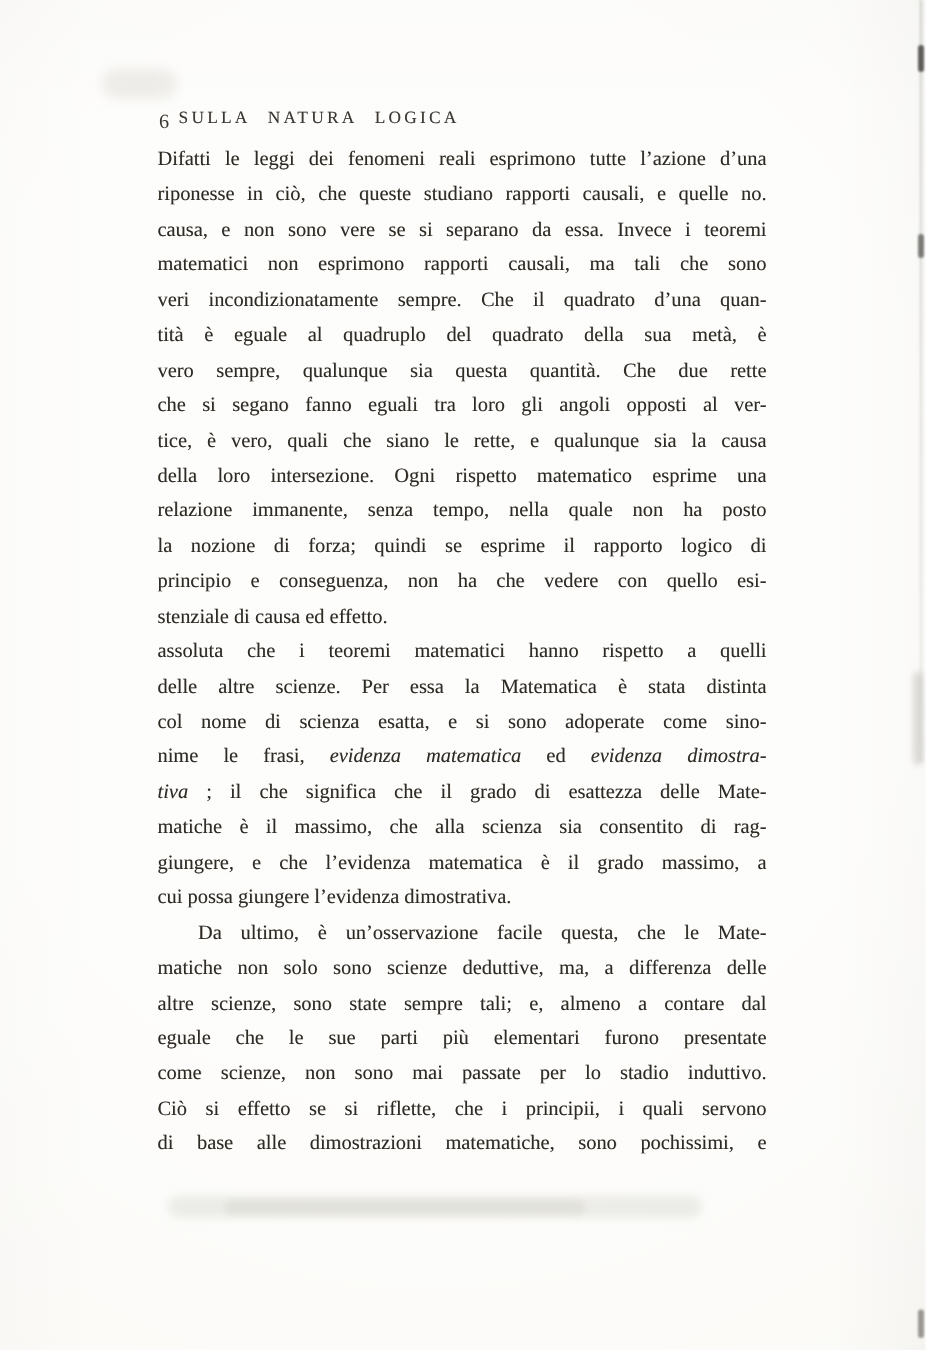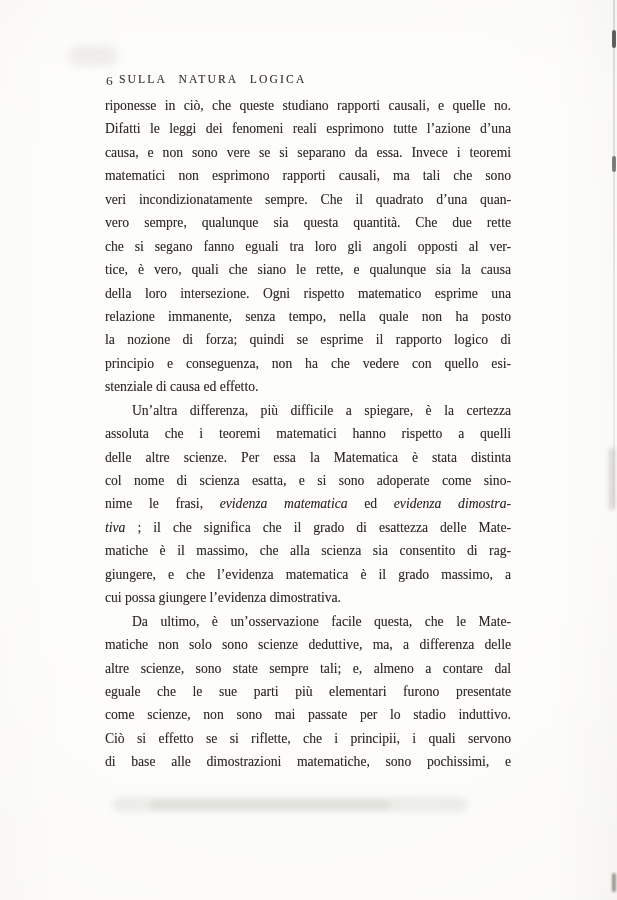--- a/index.html
+++ b/index.html
@@ -117,36 +117,36 @@
   <div class="artifact ghost-band"></div>
   <div class="artifact ghost-band-2"></div>
 
   <header class="running-head">
     <span class="page-number">6</span>
     <span class="header-title">SULLA NATURA LOGICA</span>
   </header>
 
   <main class="text-block">
       <div class="paragraph">
+        <div class="line">Difatti le leggi dei fenomeni reali esprimono tutte l’azione d’una</div>
         <div class="line">riponesse in ciò, che queste studiano rapporti causali, e quelle no.</div>
-        <div class="line">Difatti le leggi dei fenomeni reali esprimono tutte l’azione d’una</div>
         <div class="line">causa, e non sono vere se si separano da essa. Invece i teoremi</div>
         <div class="line">matematici non esprimono rapporti causali, ma tali che sono</div>
         <div class="line">veri incondizionatamente sempre. Che il quadrato d’una quan-</div>
+        <div class="line">tità è eguale al quadruplo del quadrato della sua metà, è</div>
         <div class="line">vero sempre, qualunque sia questa quantità. Che due rette</div>
         <div class="line">che si segano fanno eguali tra loro gli angoli opposti al ver-</div>
         <div class="line">tice, è vero, quali che siano le rette, e qualunque sia la causa</div>
         <div class="line">della loro intersezione. Ogni rispetto matematico esprime una</div>
         <div class="line">relazione immanente, senza tempo, nella quale non ha posto</div>
         <div class="line">la nozione di forza; quindi se esprime il rapporto logico di</div>
         <div class="line">principio e conseguenza, non ha che vedere con quello esi-</div>
         <div class="line para-end">stenziale di causa ed effetto.</div>
       </div>
       <div class="paragraph">
-        <div class="line indent">Un’altra differenza, più difficile a spiegare, è la certezza</div>
         <div class="line">assoluta che i teoremi matematici hanno rispetto a quelli</div>
         <div class="line">delle altre scienze. Per essa la Matematica è stata distinta</div>
         <div class="line">col nome di scienza esatta, e si sono adoperate come sino-</div>
         <div class="line"><span>nime le frasi, </span><em>evidenza matematica</em><span> ed </span><em>evidenza dimostra-</em></div>
         <div class="line"><em>tiva</em><span> ; il che significa che il grado di esattezza delle Mate-</span></div>
         <div class="line">matiche è il massimo, che alla scienza sia consentito di rag-</div>
         <div class="line">giungere, e che l’evidenza matematica è il grado massimo, a</div>
         <div class="line para-end">cui possa giungere l’evidenza dimostrativa.</div>
       </div>
       <div class="paragraph">

